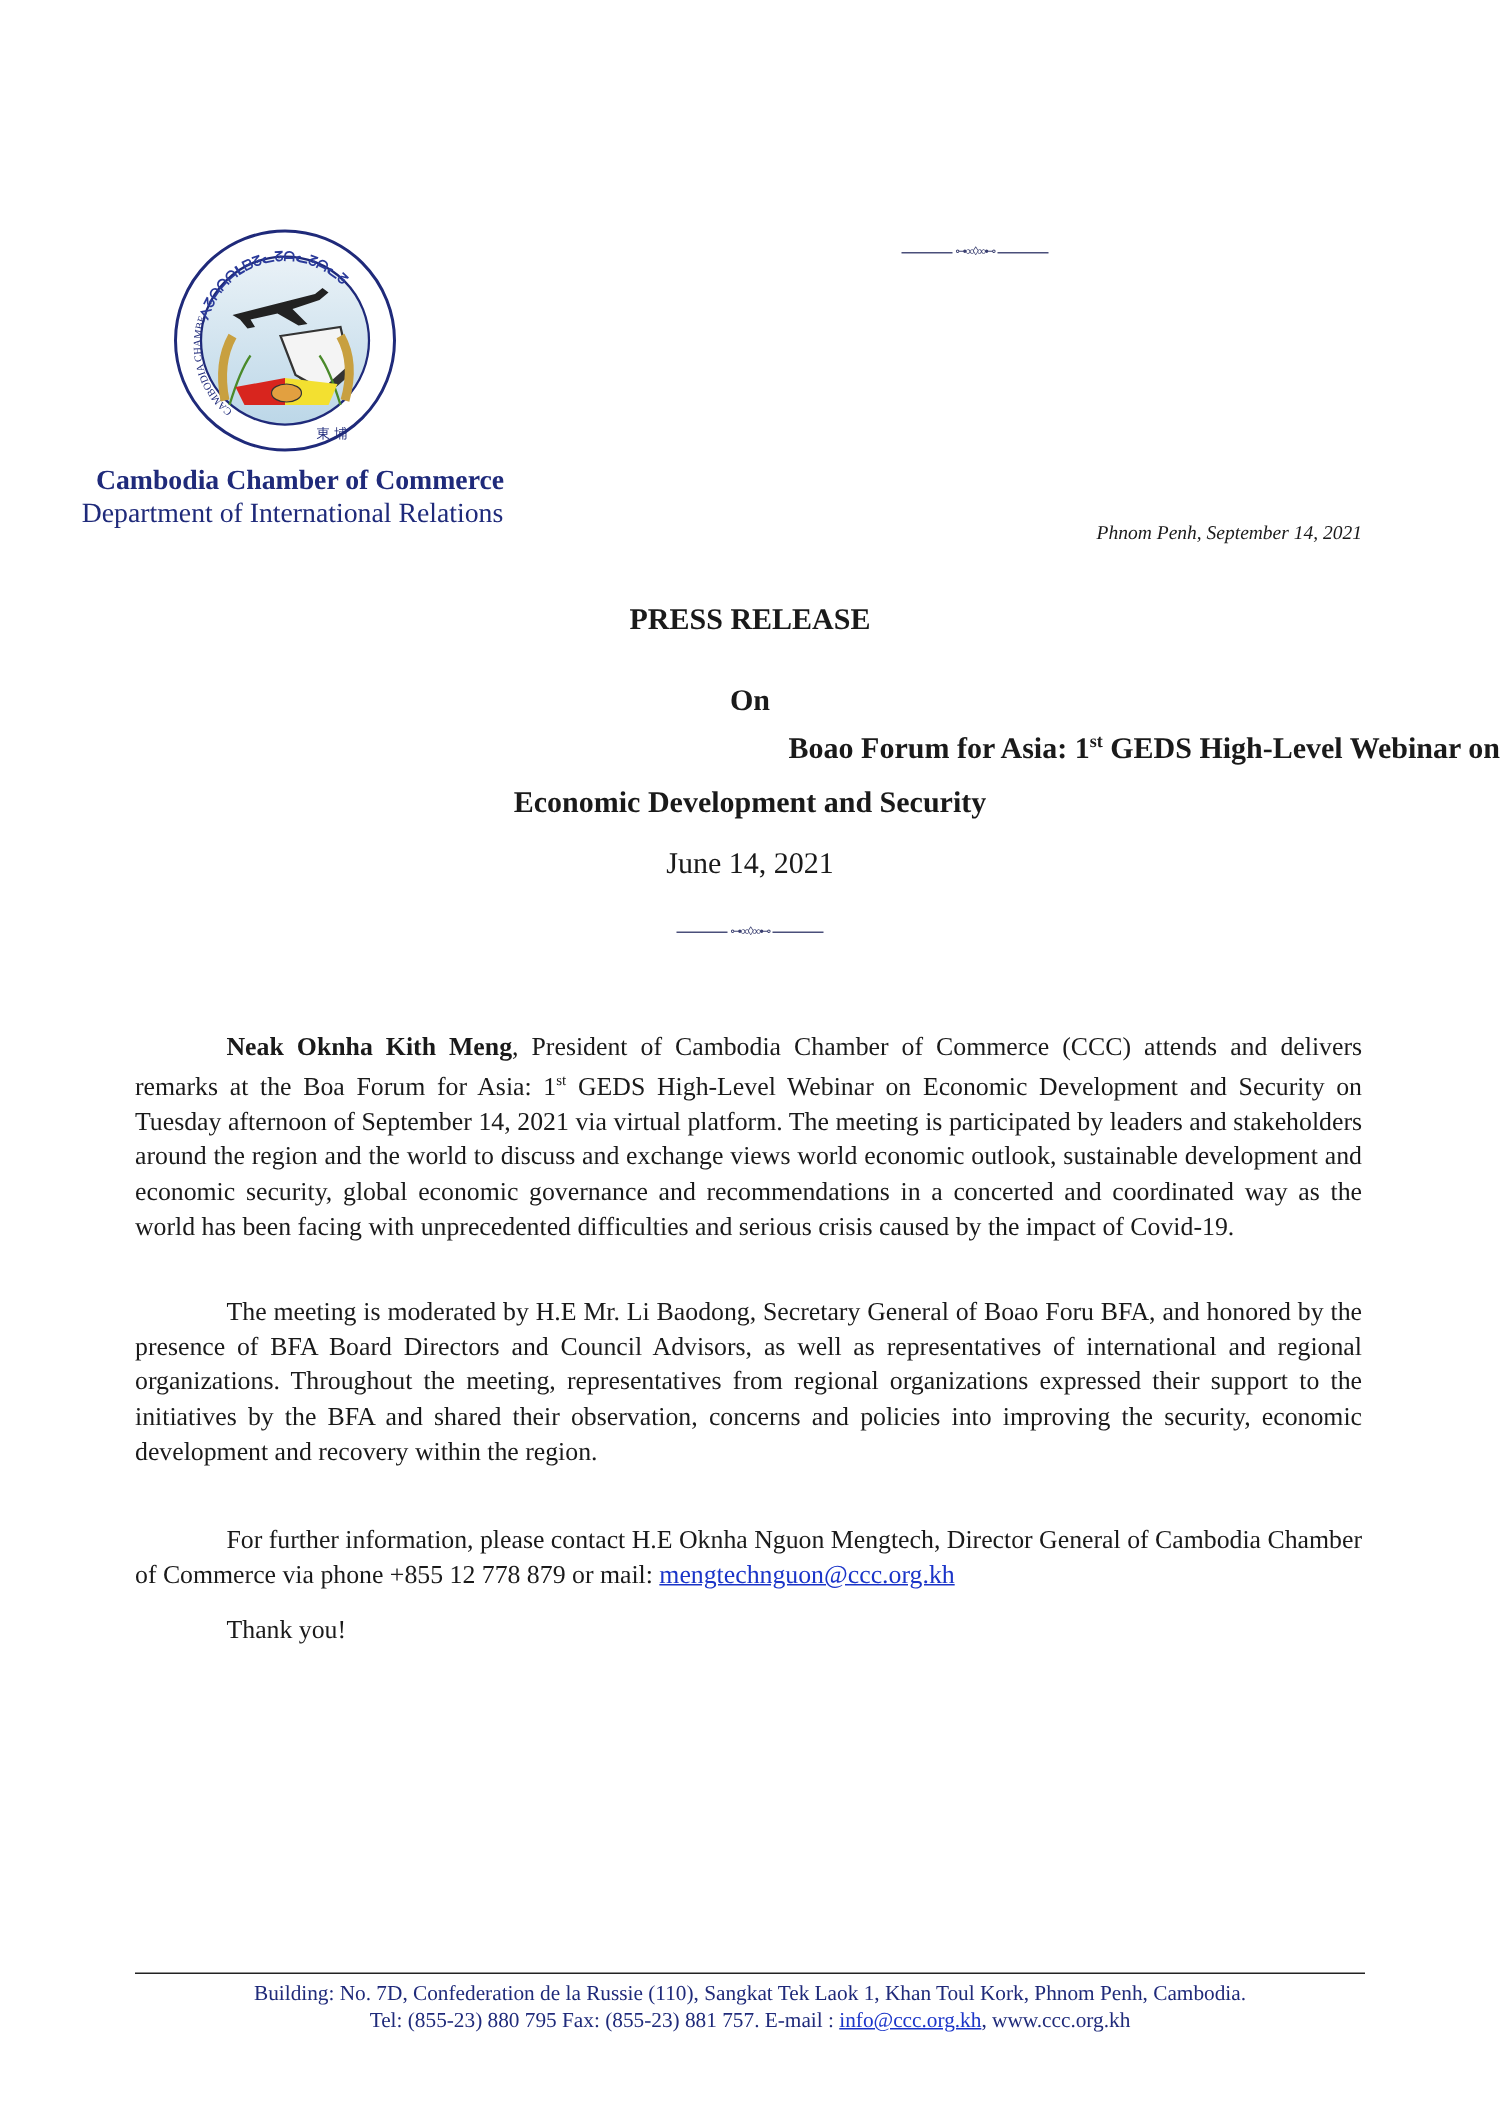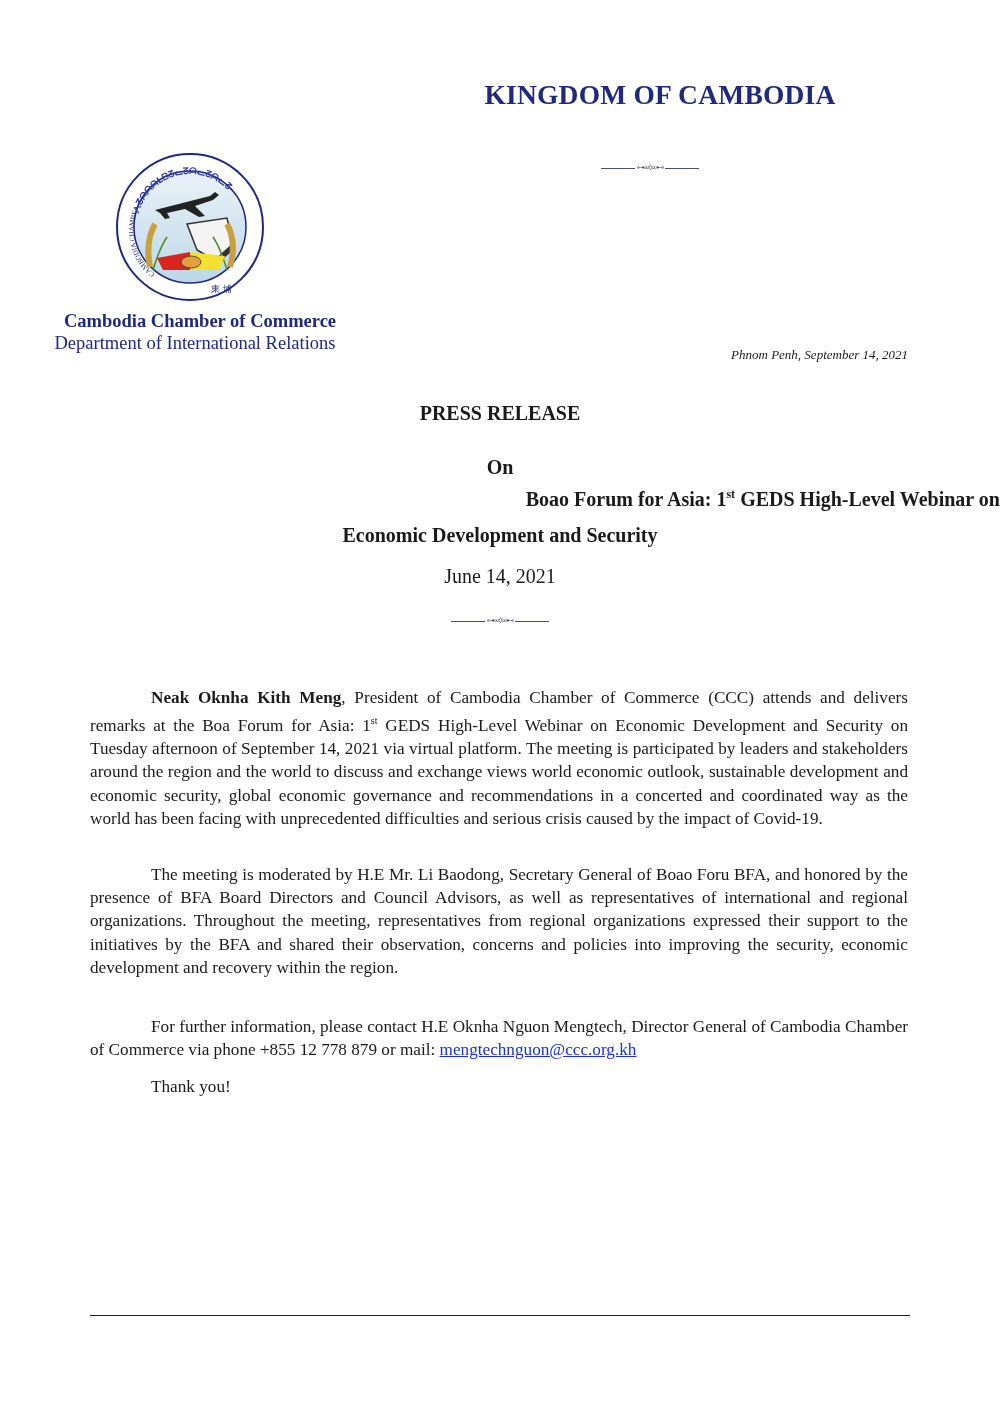--- a/index.html
+++ b/index.html
@@ -47,21 +47,20 @@
     .footer-rule { left: 90px; width: 820px; top: 1315px; height: 1px; background: #222; }
     .footer {
       left: 90px; width: 820px; top: 1320px; text-align: center;
       font-size: 14.2px; line-height: 18px; color: #1f2a7a;
     }
   </style>
 </head>
 <body>
 
 <div class="abs kingdom navy">
-  <div>KINGDOM OF CAMBODIA</div>
 </div>
 <div class="abs divider" style="left:595px;width:110px;top:164px;">
   <span class="ln" style="width:34px"></span>
   <span class="orn">⊶∞◊∞⊷</span>
   <span class="ln" style="width:34px"></span>
 </div>
 
 <div class="abs logo">
   <svg width="150" height="150" viewBox="0 0 150 150">
     <defs>
@@ -129,13 +128,15 @@
 <div class="abs body-text" style="top:983px;">
   <p class="para indent"><span>For further information, please contact H.E Oknha Nguon Mengtech, Director General of Cambodia Chamber of Commerce via phone +855 12 778 879 or mail: </span><a class="link">mengtechnguon@ccc.org.kh</a></p>
 </div>
 
 <div class="abs body-text" style="top:1043px;">
   <p class="para indent">Thank you!</p>
 </div>
 
 <div class="abs footer-rule"></div>
 <div class="abs footer">
+  <div>Building: No. 7D, Confederation de la Russie (110), Sangkat Tek Laok 1, Khan Toul Kork, Phnom Penh, Cambodia.</div>
+  <div><span>Tel: (855-23) 880 795 Fax: (855-23) 881 757.  E-mail : </span><a class="link">info@ccc.org.kh</a><span>, www.ccc.org.kh</span></div>
 </div>
 
 </body></html>

